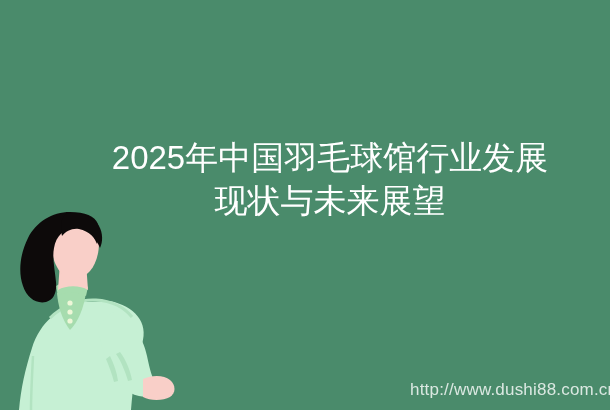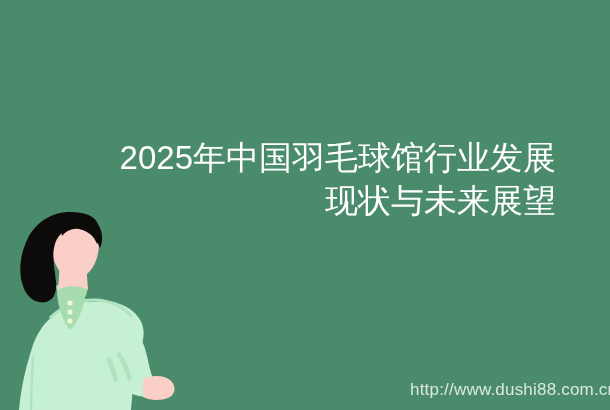--- a/index.html
+++ b/index.html
@@ -27,21 +27,21 @@
     position: absolute;
     left: 104px;
     top: 136px;
     width: 452px;
     font-size: 33px;
     line-height: 43px;
     color: #ffffff;
     letter-spacing: 0px;
     font-weight: 400;
     white-space: pre-wrap;
-    text-align: right;
+    text-align: center;
   }
   #watermark {
     position: absolute;
     left: 410px;
     top: 380px;
     font-size: 17px;
     line-height: 20px;
     color: rgba(255,255,255,0.80);
     letter-spacing: 0.2px;
     white-space: nowrap;

